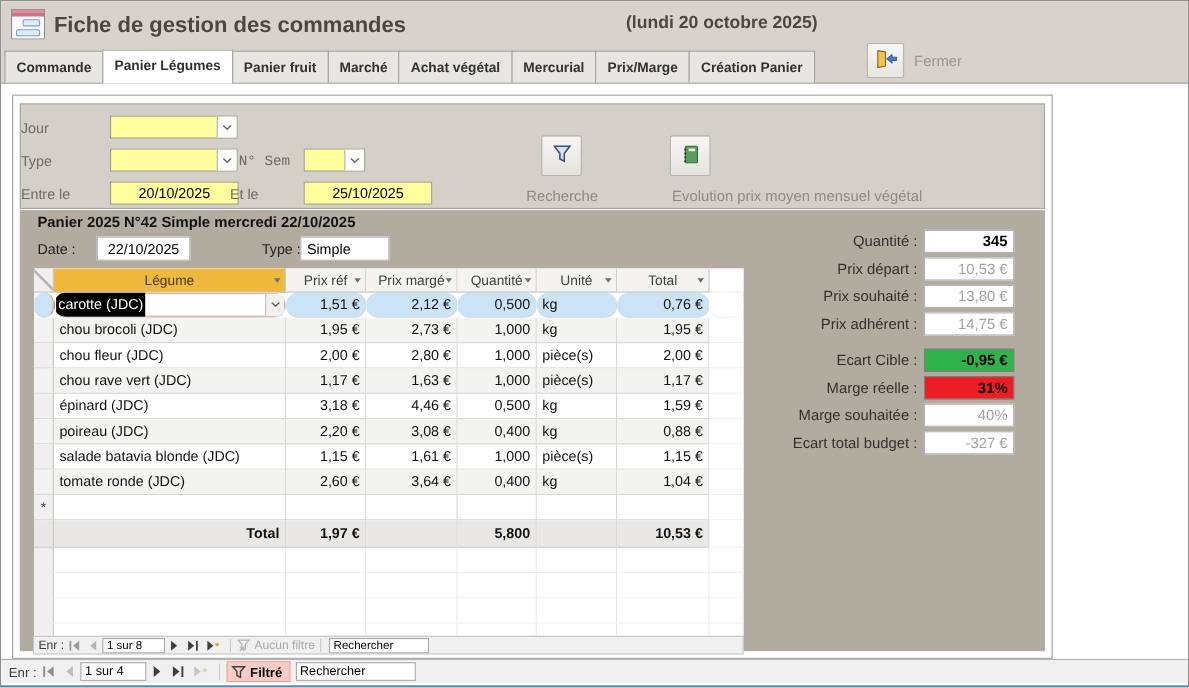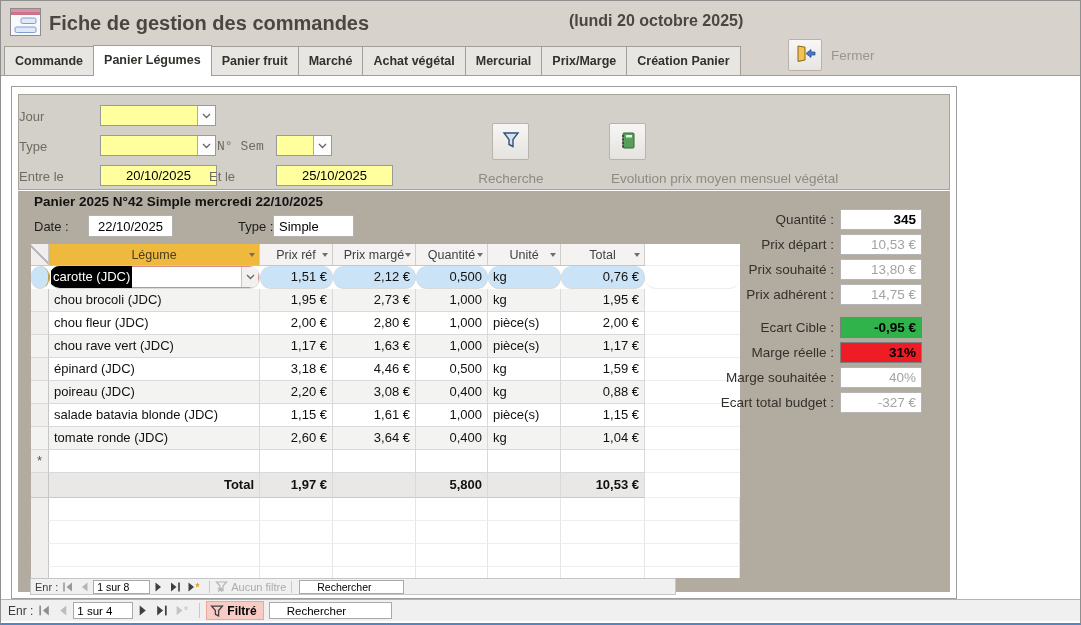--- a/index.html
+++ b/index.html
@@ -36,21 +36,21 @@
   .toolbtn{position:absolute;width:37px;height:37px;border:1px solid #b8b4ad;border-radius:2px;
       background:linear-gradient(#f7f6f5,#e5e3de);display:flex;align-items:center;justify-content:center;
       cursor:pointer;padding:0;}
   .toollabel{position:absolute;font-size:13.5px;color:#8d8a84;white-space:nowrap;}
   .detail{position:absolute;left:6px;top:104px;right:6px;bottom:6px;background:#b2aca0;}
   .panier-header{position:absolute;left:16px;top:3px;font-size:13.5px;font-weight:700;color:#121212;}
   .dlabel{position:absolute;font-size:13px;color:#1d1d1d;}
   .wfield{position:absolute;height:22px;box-sizing:border-box;border:1px solid #b3b3b3;background:#fff;
       font-size:13px;color:#000;font-family:inherit;padding:0;}
   
-  .ds{position:absolute;left:13px;top:53px;width:709px;height:334px;background:#fff;overflow:hidden;}
+  .ds{position:absolute;left:13px;top:53px;width:645px;height:334px;background:#fff;overflow:hidden;}
   .ds-row,.ds-head{display:flex;}
   .ds-head{height:22px;}
   .ds-row{height:23px;}
   .cell{box-sizing:border-box;border-right:1px solid #d9d9d9;border-bottom:1px solid #d9d9d9;
       font-size:13px;color:#111;line-height:22px;overflow:hidden;white-space:nowrap;}
   .c0{width:18px}.c1{width:211px}.c2{width:73px}.c3{width:83px}.c4{width:72px}.c5{width:73px}.c6{width:84px}
   .c7{flex:1;border-right:none;border-bottom:1px solid #efeeec;}
   .hcell{background:#f4f3f1;border-right:1px solid #cfcecb;border-bottom:1px solid #c6c5c2;
       display:flex;align-items:center;justify-content:center;position:relative;font-size:12.5px;color:#3f3f3f;
       cursor:pointer;}
@@ -87,21 +87,21 @@
   .navbtn{display:flex;align-items:center;justify-content:center;padding:0 2px;cursor:pointer;}
   .posbox{background:#fff;border:1px solid #a9a9a9;font-family:inherit;padding:0 0 0 3px;}
   .subnav .posbox{width:52px;height:12px;font-size:10.5px;}
   .mainnav .posbox{width:55px;height:15px;font-size:11.5px;}
   .navsep{width:1px;background:#c9c9c9;margin:0 3px;}
   .subnav .navsep{height:12px;}
   .mainnav .navsep{height:15px;}
   .nofilter{color:#ababab;display:flex;align-items:center;gap:3px;}
   .filtered{display:flex;align-items:center;gap:3px;background:#f8cbc5;border:1px solid #eb b;
       border:1px solid #e8a89f;height:17px;padding:0 6px 0 3px;color:#000;cursor:pointer;}
-  .searchbox{background:#fff;border:1px solid #a9a9a9;font-family:inherit;color:#000;padding:0 0 0 17px;}
+  .searchbox{background:#fff;border:1px solid #a9a9a9;font-family:inherit;color:#000;padding:0 0 0 3px;}
   .subnav .searchbox{width:86px;height:12px;font-size:10.5px;margin-left:2px;}
   .mainnav .searchbox{width:104px;height:15px;font-size:11.5px;margin-left:2px;}
   
   .stat-label{position:absolute;left:560px;width:256px;text-align:right;font-size:13.5px;color:#33302b;}
   .stat-val{position:absolute;left:822px;width:82px;height:21px;box-sizing:border-box;background:#fff;
       border:1px solid #b4b4b4;font-size:13.5px;text-align:right;padding-right:5px;line-height:19px;color:#000;}
   .stat-val.strong{font-weight:600;}
   .stat-val.muted{color:#a3a3a3;}
   .stat-val.green{background:#2fb34a;font-weight:700;border-color:#7e7e7e;}
   .stat-val.red{background:#ee1c25;font-weight:700;border-color:#7e7e7e;}

